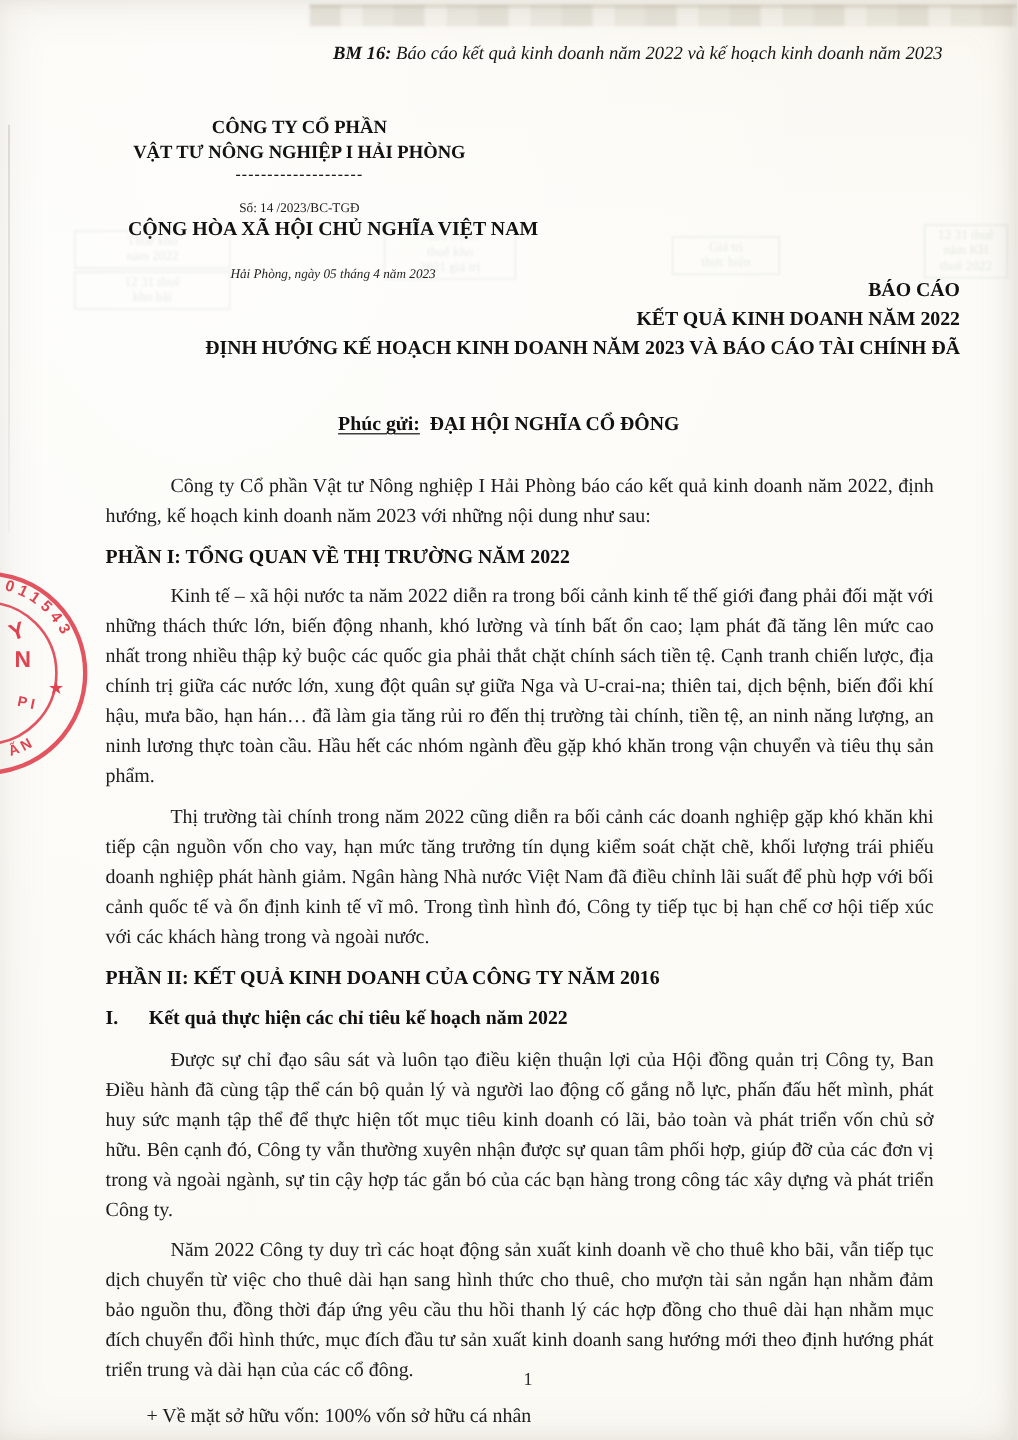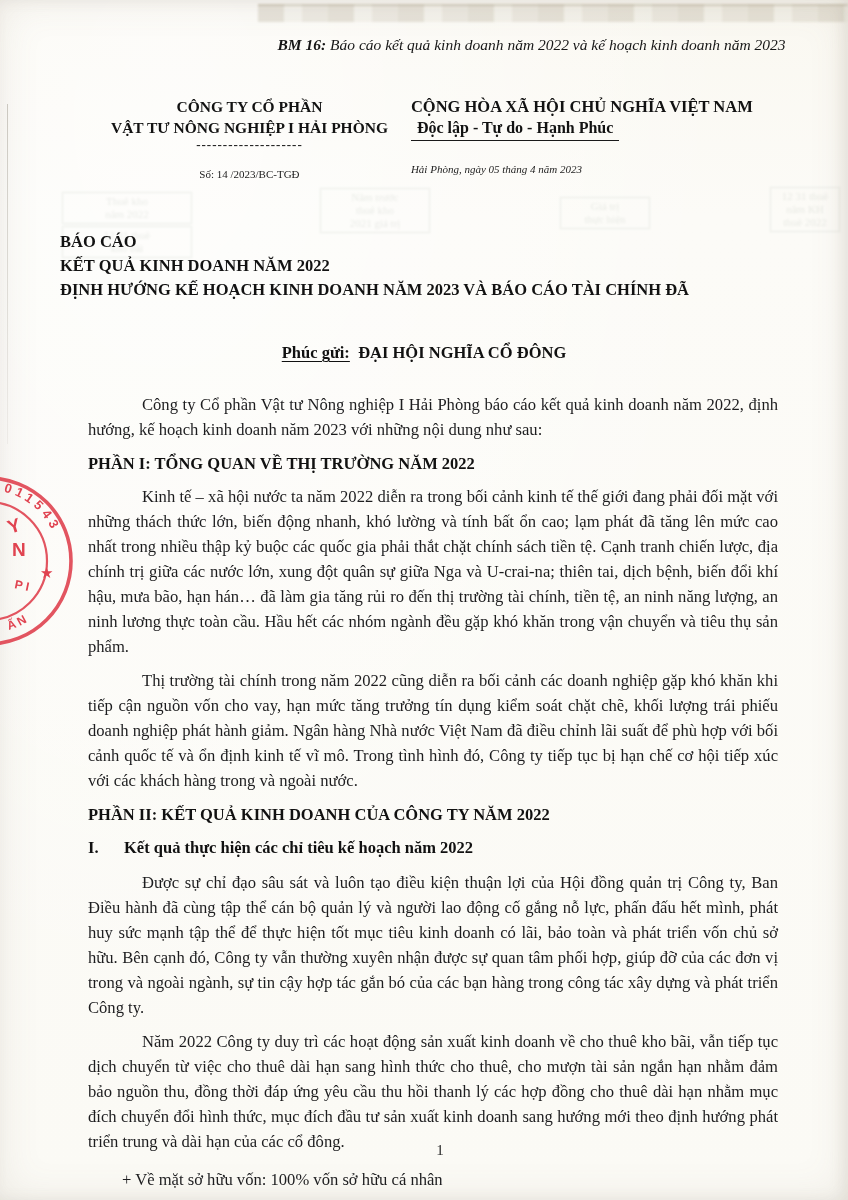--- a/index.html
+++ b/index.html
@@ -34,33 +34,33 @@
     font-size:11px;line-height:13px;text-align:center;}
   .ghost .cell{border:1px solid #8a9a8b;padding:2px 4px;margin:2px 0;}
   
   .form-line{
     position:absolute;top:36px;left:0;width:848px;text-align:center;
     padding-left:215px;box-sizing:border-box;
     font-size:15.5px;font-style:italic;color:#161616;
   }
   .form-line b{font-weight:bold;}
   .header-row{
-    position:absolute;top:96px;left:88px;width:702px;display:flex;
+    position:absolute;top:96px;left:88px;width:702px;display:flex;flex-direction:column;
   }
   .header-left{width:46%;text-align:center;}
-  .header-right{width:54%;text-align:left;}
+  .header-right{width:54%;text-align:center;}
   .h-bold{font-weight:bold;font-size:15.5px;line-height:21px;color:#121212;}
   .dashes{font-weight:bold;letter-spacing:1px;font-size:13px;line-height:14px;color:#1a1a1a;}
   .doc-number{margin-top:16px;font-size:11px;color:#1a1a1a;}
   .motto{display:inline-block;border-bottom:1.6px solid #1a1a1a;padding:0 6px 3px 6px;
     font-weight:bold;font-size:16px;color:#121212;}
   .dateline{margin-top:22px;font-style:italic;font-size:11px;color:#1c1c1c;}
   
   .title-block{
-    position:absolute;top:230px;left:60px;width:740px;text-align:left;
+    position:absolute;top:230px;left:60px;width:740px;text-align:right;
     font-weight:bold;font-size:16.5px;line-height:24px;color:#121212;
   }
   .salutation{
     position:absolute;top:343px;left:0;width:848px;text-align:center;
     font-weight:bold;font-size:16.5px;color:#111;
   }
   .salutation .kg{text-decoration:underline;text-underline-offset:3px;}
   
   .body-text{
     position:absolute;top:392px;left:88px;width:690px;
@@ -106,21 +106,20 @@
 
   <div class="header-row">
     <div class="header-left">
       <div class="h-bold">CÔNG TY CỔ PHẦN</div>
       <div class="h-bold">VẬT TƯ NÔNG NGHIỆP I HẢI PHÒNG</div>
       <div class="dashes">--------------------</div>
       <div class="doc-number">Số:  14 /2023/BC-TGĐ</div>
     </div>
     <div class="header-right">
       <div class="h-bold" style="font-size:16.5px">CỘNG HÒA XÃ HỘI CHỦ NGHĨA VIỆT NAM</div>
-      <div style="margin-top:2px"><span class="motto">Độc lập - Tự do - Hạnh Phúc</span></div>
       <div class="dateline">Hải Phòng, ngày 05 tháng 4 năm 2023</div>
     </div>
   </div>
 
   <div class="title-block">
     <div>BÁO CÁO</div>
     <div>KẾT QUẢ KINH DOANH NĂM 2022</div>
     <div>ĐỊNH HƯỚNG KẾ HOẠCH KINH DOANH NĂM 2023 VÀ BÁO CÁO TÀI CHÍNH ĐÃ</div>
   </div>
 
@@ -129,21 +128,21 @@
   </div>
 
   <div class="body-text">
     <p class="para">Công ty Cổ phần Vật tư Nông nghiệp I Hải Phòng báo cáo kết quả kinh doanh năm 2022, định hướng, kế hoạch kinh doanh năm 2023 với những nội dung như sau:</p>
 
     <div class="center-head">PHẦN I: TỔNG QUAN VỀ THỊ TRƯỜNG NĂM 2022</div>
 
     <p class="para">Kinh tế – xã hội nước ta năm 2022 diễn ra trong bối cảnh kinh tế thế giới đang phải đối mặt với những thách thức lớn, biến động nhanh, khó lường và tính bất ổn cao; lạm phát đã tăng lên mức cao nhất trong nhiều thập kỷ buộc các quốc gia phải thắt chặt chính sách tiền tệ. Cạnh tranh chiến lược, địa chính trị giữa các nước lớn, xung đột quân sự giữa Nga và U-crai-na; thiên tai, dịch bệnh, biến đổi khí hậu, mưa bão, hạn hán… đã làm gia tăng rủi ro đến thị trường tài chính, tiền tệ, an ninh năng lượng, an ninh lương thực toàn cầu. Hầu hết các nhóm ngành đều gặp khó khăn trong vận chuyển và tiêu thụ sản phẩm.</p>
     <p class="para">Thị trường tài chính trong năm 2022 cũng diễn ra bối cảnh các doanh nghiệp gặp khó khăn khi tiếp cận nguồn vốn cho vay, hạn mức tăng trưởng tín dụng kiểm soát chặt chẽ, khối lượng trái phiếu doanh nghiệp phát hành giảm. Ngân hàng Nhà nước Việt Nam đã điều chỉnh lãi suất để phù hợp với bối cảnh quốc tế và ổn định kinh tế vĩ mô. Trong tình hình đó, Công ty tiếp tục bị hạn chế cơ hội tiếp xúc với các khách hàng trong và ngoài nước.</p>
 
-    <div class="center-head" style="margin-top:6px">PHẦN II: KẾT QUẢ KINH DOANH CỦA CÔNG TY NĂM 2022</div>
+    <div class="center-head" style="margin-top:6px">PHẦN II: KẾT QUẢ KINH DOANH CỦA CÔNG TY NĂM 2016</div>
 
     <div class="sec-head">
       <span class="num">I.</span>
       <span>Kết quả thực hiện các chỉ tiêu kế hoạch năm 2022</span>
     </div>
 
     <p class="para">Được sự chỉ đạo sâu sát và luôn tạo điều kiện thuận lợi của Hội đồng quản trị Công ty, Ban Điều hành đã cùng tập thể cán bộ quản lý và người lao động cố gắng nỗ lực, phấn đấu hết mình, phát huy sức mạnh tập thể để thực hiện tốt mục tiêu kinh doanh có lãi, bảo toàn và phát triển vốn chủ sở hữu. Bên cạnh đó, Công ty vẫn thường xuyên nhận được sự quan tâm phối hợp, giúp đỡ của các đơn vị trong và ngoài ngành, sự tin cậy hợp tác gắn bó của các bạn hàng trong công tác xây dựng và phát triển Công ty.</p>
     <p class="para" style="margin-bottom:13px">Năm 2022 Công ty duy trì các hoạt động sản xuất kinh doanh về cho thuê kho bãi, vẫn tiếp tục dịch chuyển từ việc cho thuê dài hạn sang hình thức cho thuê, cho mượn tài sản ngắn hạn nhằm đảm bảo nguồn thu, đồng thời đáp ứng yêu cầu thu hồi thanh lý các hợp đồng cho thuê dài hạn nhằm mục đích chuyển đổi hình thức, mục đích đầu tư sản xuất kinh doanh sang hướng mới theo định hướng phát triển trung và dài hạn của các cổ đông.</p>
 
     <div class="bullet">+ Về mặt sở hữu vốn: 100% vốn sở hữu cá nhân</div>

